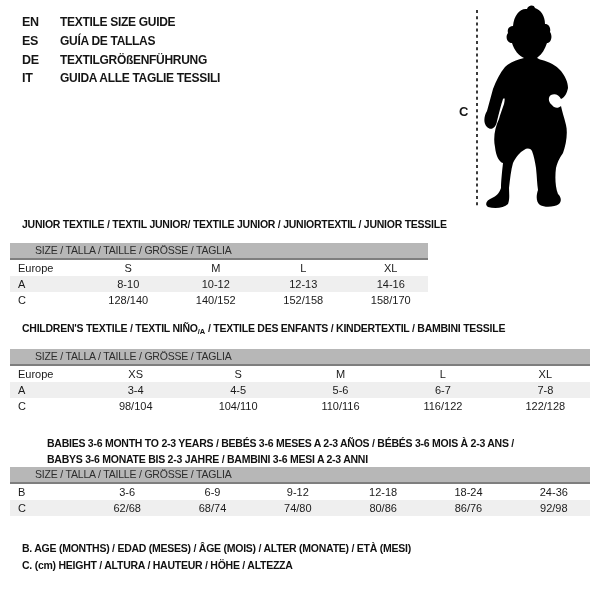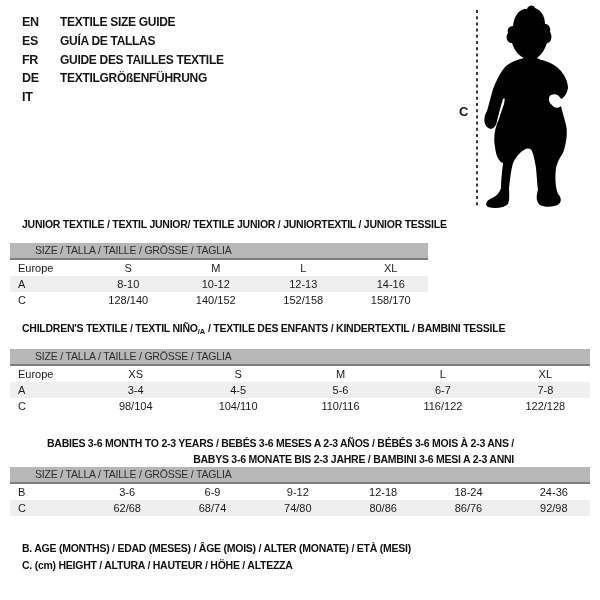--- a/index.html
+++ b/index.html
@@ -11,21 +11,21 @@
   .lang-block{position:absolute;left:22px;top:13px;}
   .lang-row{display:flex;height:18.7px;align-items:center;}
   .lang-code{width:38px;font-weight:700;font-size:12.5px;letter-spacing:-0.3px;}
   .lang-title{font-weight:700;font-size:12px;letter-spacing:-0.3px;white-space:nowrap;}
 
   
   .figure-svg{position:absolute;left:465px;top:0;width:130px;height:212px;}
   .figure-c{position:absolute;left:459px;top:104px;font-size:13px;font-weight:700;}
 
   
-  .sec-title{position:absolute;left:22px;font-size:10.5px;font-weight:700;letter-spacing:-0.25px;white-space:nowrap;color:#111;text-align:right;}
+  .sec-title{position:absolute;left:22px;font-size:10.5px;font-weight:700;letter-spacing:-0.25px;white-space:nowrap;color:#111;}
   .t1{top:218px;}
   .t2{top:322px;}
   .t3{top:436px;line-height:15.8px;margin-left:25px;}
   .subA{font-size:7.5px;vertical-align:-2px;letter-spacing:0;}
 
   
   .size-table{position:absolute;left:10px;}
   .table-1{top:243px;width:418px;}
   .table-2{top:349px;width:580px;}
   .table-3{top:467px;width:580px;}
@@ -50,29 +50,26 @@
   <div class="lang-block">
     <div class="lang-row">
       <span class="lang-code">EN</span>
       <span class="lang-title">TEXTILE SIZE GUIDE</span>
     </div>
     <div class="lang-row">
       <span class="lang-code">ES</span>
       <span class="lang-title">GUÍA DE TALLAS</span>
     </div>
     <div class="lang-row">
-      <span class="lang-code">FR</span>
-      <span class="lang-title">GUIDE DES TAILLES TEXTILE</span>
-    </div>
-    <div class="lang-row">
       <span class="lang-code">DE</span>
       <span class="lang-title">TEXTILGRÖßENFÜHRUNG</span>
     </div>
     <div class="lang-row">
       <span class="lang-code">IT</span>
+      <span class="lang-title">GUIDA ALLE TAGLIE TESSILI</span>
     </div>
   </div>
 
   <svg class="figure-svg" viewBox="0 0 130 212" aria-hidden="true">
     <line x1="12" y1="10" x2="12" y2="207" stroke="#3a3a3a" stroke-width="2" stroke-dasharray="3 3.2"></line>
     <path fill="#000000" d="
       M62,9
       C55,8 49,15 48,26
       C44,26 42,29 43,33
       C40,37 42,43 47,43

